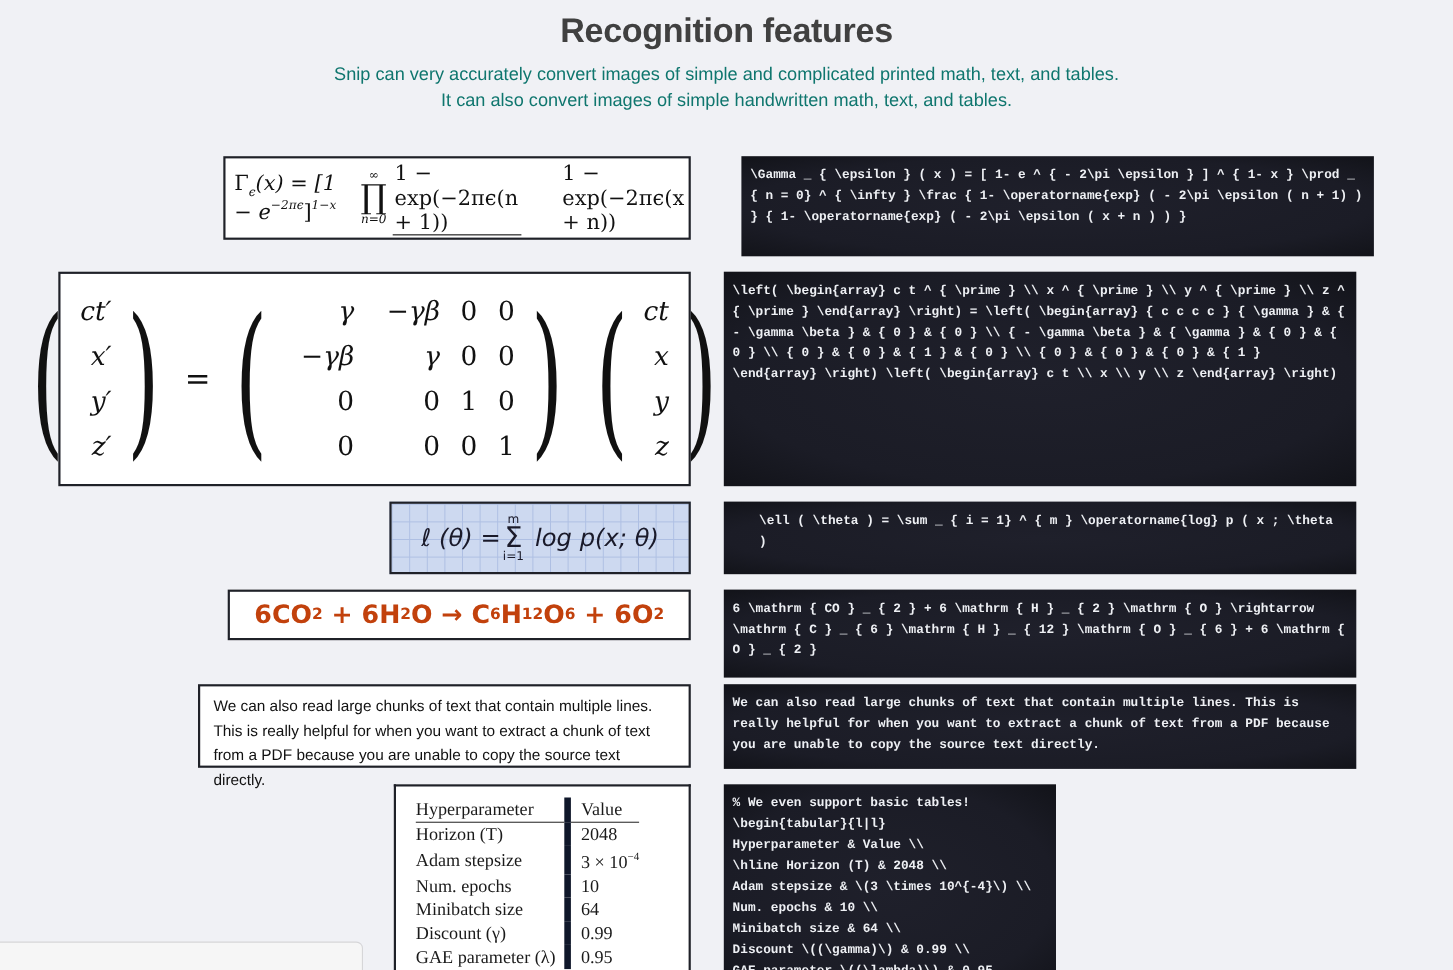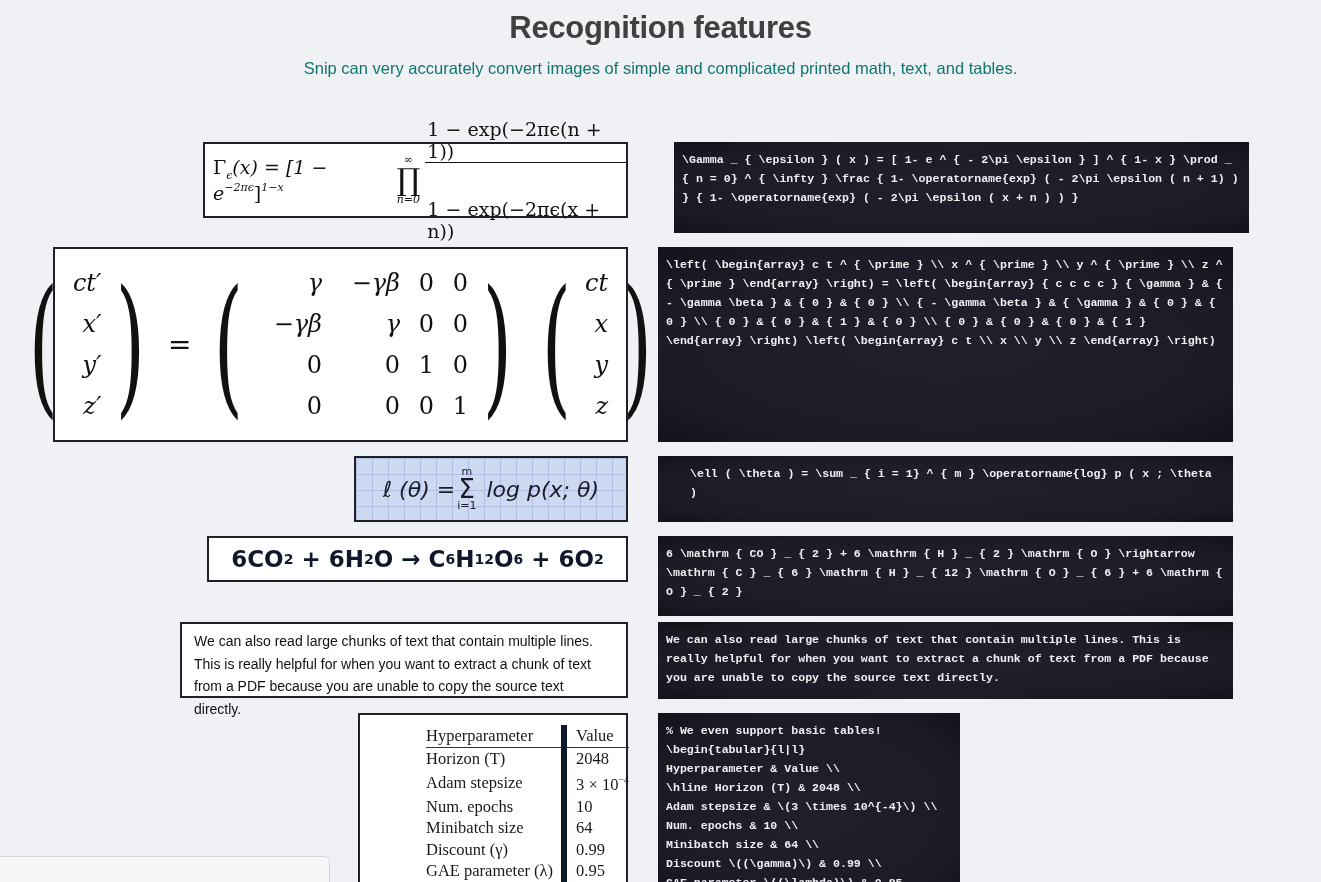--- a/index.html
+++ b/index.html
@@ -28,21 +28,21 @@
   .code-box {
     position: absolute; left: 658px;
     background: radial-gradient(ellipse at center, #1f202b 0%, #1b1c26 70%, #121319 100%);
     color: #eef0f4;
     font-family: "Liberation Mono", "DejaVu Sans Mono", monospace;
     font-weight: bold; font-size: 11.6px; line-height: 19px;
     padding: 8px 8px; white-space: pre-wrap; overflow: hidden;
   }
   
   .eq1 { left: 203px; top: 142px; width: 425px; height: 76px; display: flex; align-items: center; padding-left: 8px; font-size: 19px; }
-  .eq1 .frac { display: inline-flex; flex-direction: column; align-items: center; margin-left: 3px; gap: 35px; }
+  .eq1 .frac { display: inline-flex; align-items: center; margin-left: 3px; gap: 35px; }
   .eq1 .frac span { padding: 0 2px; line-height: 22px; }
   .eq1 .frac .num { border-bottom: 1px solid #111; }
   .eq1 .prod { display: inline-flex; flex-direction: column; align-items: center; margin: 0 2px; }
   .eq1 .prod .big { font-size: 30px; line-height: 28px; }
   .eq1 .prod .lim { font-size: 11px; line-height: 12px; font-style: italic; }
   .eq1 sup { font-size: 11px; vertical-align: 9px; font-style: italic; }
   .eq1 sub { font-size: 11px; font-style: italic; }
   
   .eq2 { left: 53px; top: 247px; width: 575px; height: 195px; display: flex; align-items: center; justify-content: center; font-size: 24px; }
   .paren { font-size: 150px; line-height: 150px; font-weight: 100; transform: scaleX(0.5); color: #111; font-family: "DejaVu Serif", serif; }
@@ -56,44 +56,45 @@
     left: 354px; top: 456px; width: 274px; height: 66px;
     background-color: #cdd9f0;
     background-image: linear-gradient(#aebfe3 1px, transparent 1px), linear-gradient(90deg, #aebfe3 1px, transparent 1px);
     background-size: 16px 16px;
     display: flex; align-items: center; justify-content: center;
     font-family: "DejaVu Sans", sans-serif; font-size: 22px; color: #1a1a2a; font-style: italic;
   }
   .eq3 .sum { display: inline-flex; flex-direction: column; align-items: center; font-size: 26px; line-height: 22px; margin: 0 10px 0 2px; font-style: normal; }
   .eq3 .sum small { font-size: 11px; line-height: 12px; }
   
-  .eq4 { left: 207px; top: 536px; width: 421px; height: 46px; display: flex; align-items: center; justify-content: center; font-family: "DejaVu Sans", sans-serif; font-weight: bold; font-size: 23px; color: #0f172a; }
+  .eq4 { left: 207px; top: 536px; width: 421px; height: 46px; display: flex; align-items: center; justify-content: center; font-family: "DejaVu Sans", sans-serif; font-weight: bold; font-size: 23px; color: #c2410c; }
   .eq4 sub { font-size: 14px; vertical-align: -8px; }
   
   .eq5 { left: 180px; top: 622px; width: 448px; height: 76px; padding: 6px 12px; font-family: "Liberation Sans", sans-serif; font-size: 14px; line-height: 22.5px; color: #111; }
   
   .eq6 { left: 358px; top: 713px; width: 270px; height: 180px; padding: 10px 0 0 18px; font-family: "Liberation Serif", "DejaVu Serif", serif; font-size: 16.5px; color: #1a1a1a; border-bottom: none; }
-  .eq6 table { border-collapse: collapse; margin-left: 48px; }
+  .eq6 table { border-collapse: collapse; }
   .eq6 td { padding: 0 8px 0 0; line-height: 21.5px; white-space: nowrap; }
   .eq6 td.v { border-left: 6px solid #0f172a; padding-left: 9px; padding-right: 0; }
   .eq6 tr.h td { border-bottom: 1px solid #333; }
   .eq6 sup { font-size: 10px; vertical-align: 7px; }
   .bottom-panel {
     position: absolute; left: -6px; top: 856px; width: 336px; height: 40px;
     background: #f6f6f6; border: 1px solid #d6d6d8; border-radius: 6px;
   }
 </style>
 </head>
 <body>
 
 <div class="page">
 
   <h1 class="title">Recognition features</h1>
   <div class="subtitle">
     <div>Snip can very accurately convert images of simple and complicated printed math, text, and tables.</div>
+    <div>It can also convert images of simple handwritten math, text, and tables.</div>
   </div>
 
   <div class="img-box eq1">
     <span><span>Γ</span><sub>ϵ</sub><span style="font-style:italic">(x) = [1 − e</span><sup>−2πϵ</sup><span>]</span><sup>1−x</sup></span>
     <span class="prod">
       <span class="lim">∞</span>
       <span class="big">∏</span>
       <span class="lim">n=0</span>
     </span>
     <span class="frac">

